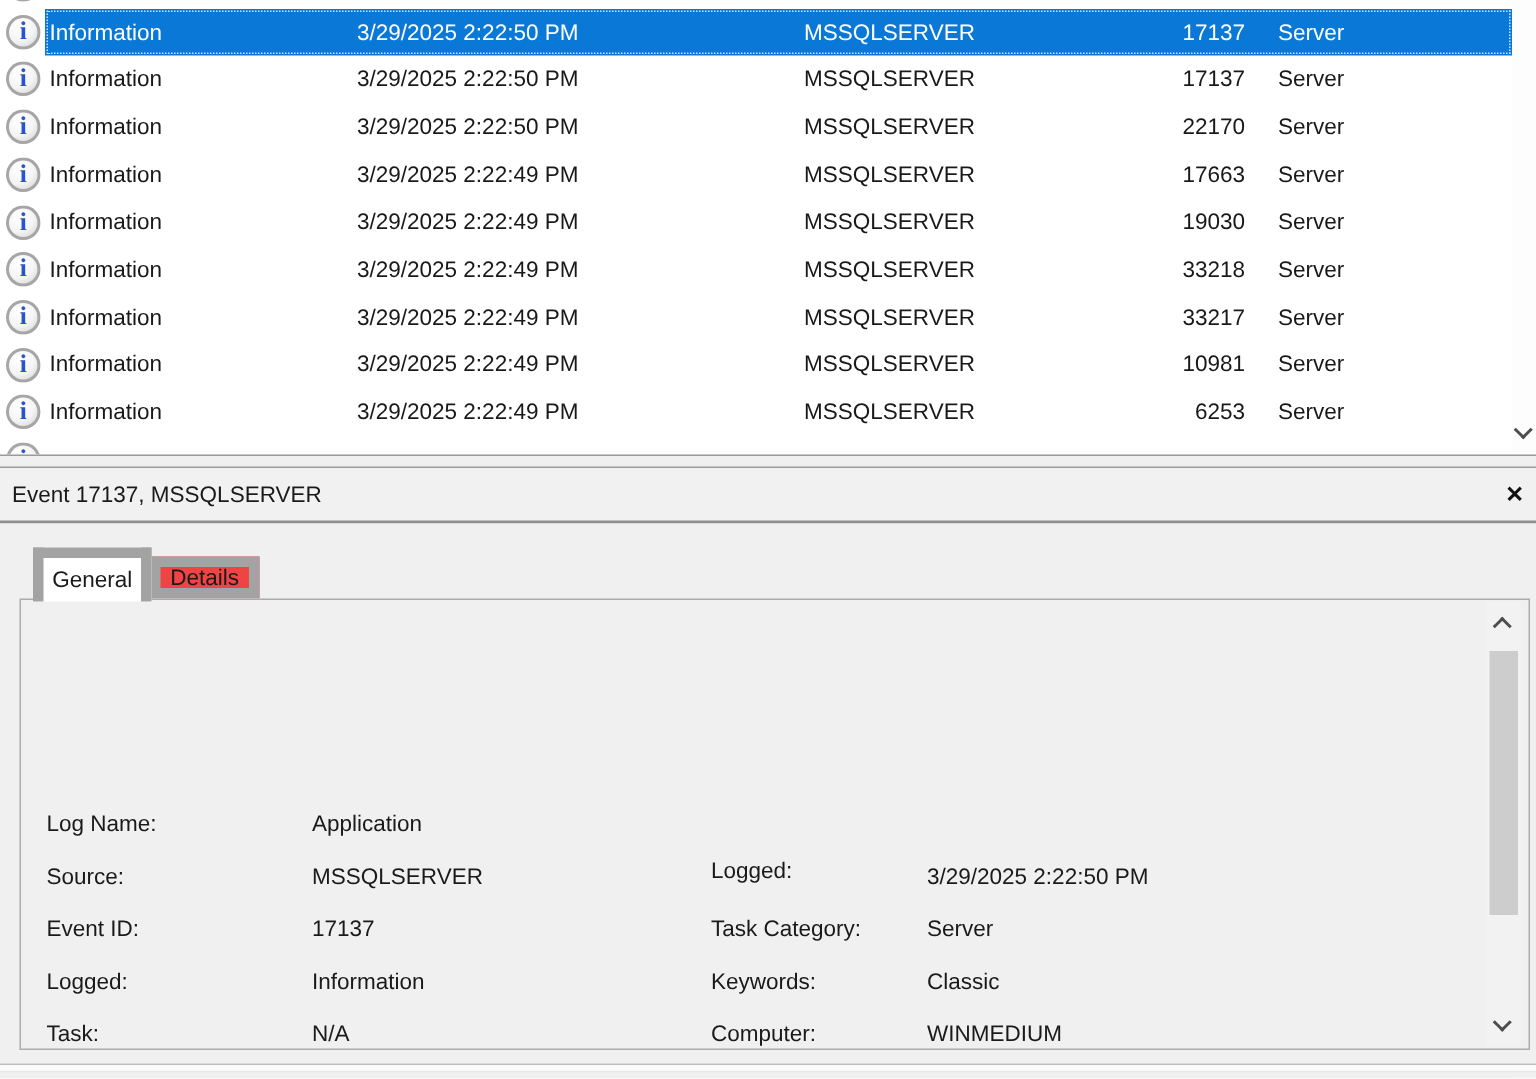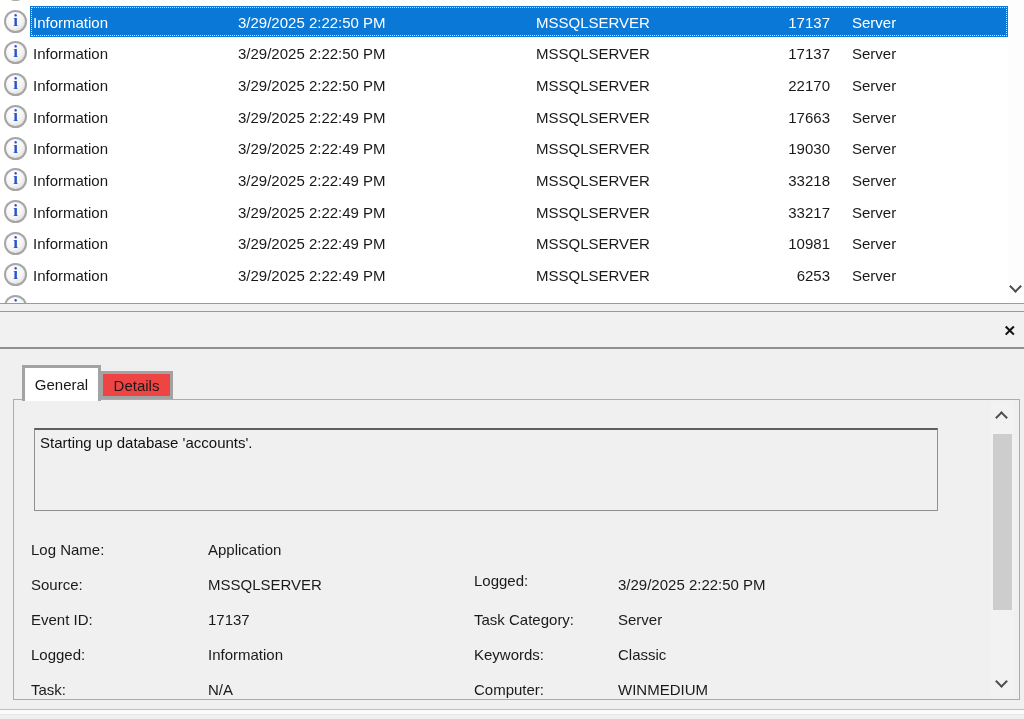--- a/index.html
+++ b/index.html
@@ -45,21 +45,21 @@
   
   .detail-header { position:absolute; left:0; top:312px; width:1024px; height:37px;
     background:#f1f1f1; border-bottom:2px solid #8f8f8f; }
   .detail-title { position:absolute; left:8px; top:50%; transform:translateY(-50%); font-size:15px; color:#1a1a1a; white-space:nowrap; }
   .detail-close { position:absolute; right:8px; top:50%; transform:translateY(-50%);
     font-size:15px; font-weight:700; color:#111; cursor:pointer; line-height:1; }
 
   
   .detail-area { position:absolute; left:0; top:349px; width:1024px; height:370px; background:#f0f0f0; }
   .tab { position:absolute; display:flex; align-items:center; justify-content:center;
-    font-size:15px; color:#1a1a1a; border:3px solid #a3a3a3; }
+    font-size:15px; color:#1a1a1a; border:7px solid #a3a3a3; }
   .tab.active   { left:22px; top:16px; width:79px; height:36px; background:#ffffff; border-bottom:none; z-index:3; }
   .tab.inactive { left:100px; top:22px; width:73px; height:28px; background:#ef4444; z-index:1; }
 
   .tab-page { position:absolute; left:13px; top:50px; width:1007px; height:301px;
     background:#f0f0f0; border:1px solid #acacac; z-index:2; overflow:hidden; }
 
   .message-box { position:absolute; left:20px; top:28px; width:904px; height:83px;
     background:#f0f0f0; border:1px solid #8f8f8f; border-top:2px solid #5f5f5f; }
   .message-box span { position:absolute; left:5px; top:4px; font-size:15px; color:#111; white-space:nowrap; }
 
@@ -208,32 +208,30 @@
         </div>
       </div>
     <div class="list-scrollbar">
       <div class="chev down"></div>
     </div>
   </div>
 
   <div class="splitter"></div>
 
   <div class="detail-header">
+    <span class="detail-title">Event 17137, MSSQLSERVER</span>
     <span class="detail-close">✕</span>
   </div>
 
   <div class="detail-area">
     <div class="tab active">General</div>
     <div class="tab inactive">Details</div>
 
     <div class="tab-page">
 
-      <div class="message-box">
-        <span>Starting up database 'accounts'.</span>
-      </div>
 
       <div class="fld" style="left:17px;top:141px">Log Name:</div>
       <div class="fld" style="left:194px;top:141px">Application</div>
       <div class="fld" style="left:17px;top:176px">Source:</div>
       <div class="fld" style="left:194px;top:176px">MSSQLSERVER</div>
       <div class="fld" style="left:17px;top:211px">Event ID:</div>
       <div class="fld" style="left:194px;top:211px">17137</div>
       <div class="fld" style="left:17px;top:246px">Logged:</div>
       <div class="fld" style="left:194px;top:246px">Information</div>
       <div class="fld" style="left:17px;top:281px">Task:</div>

